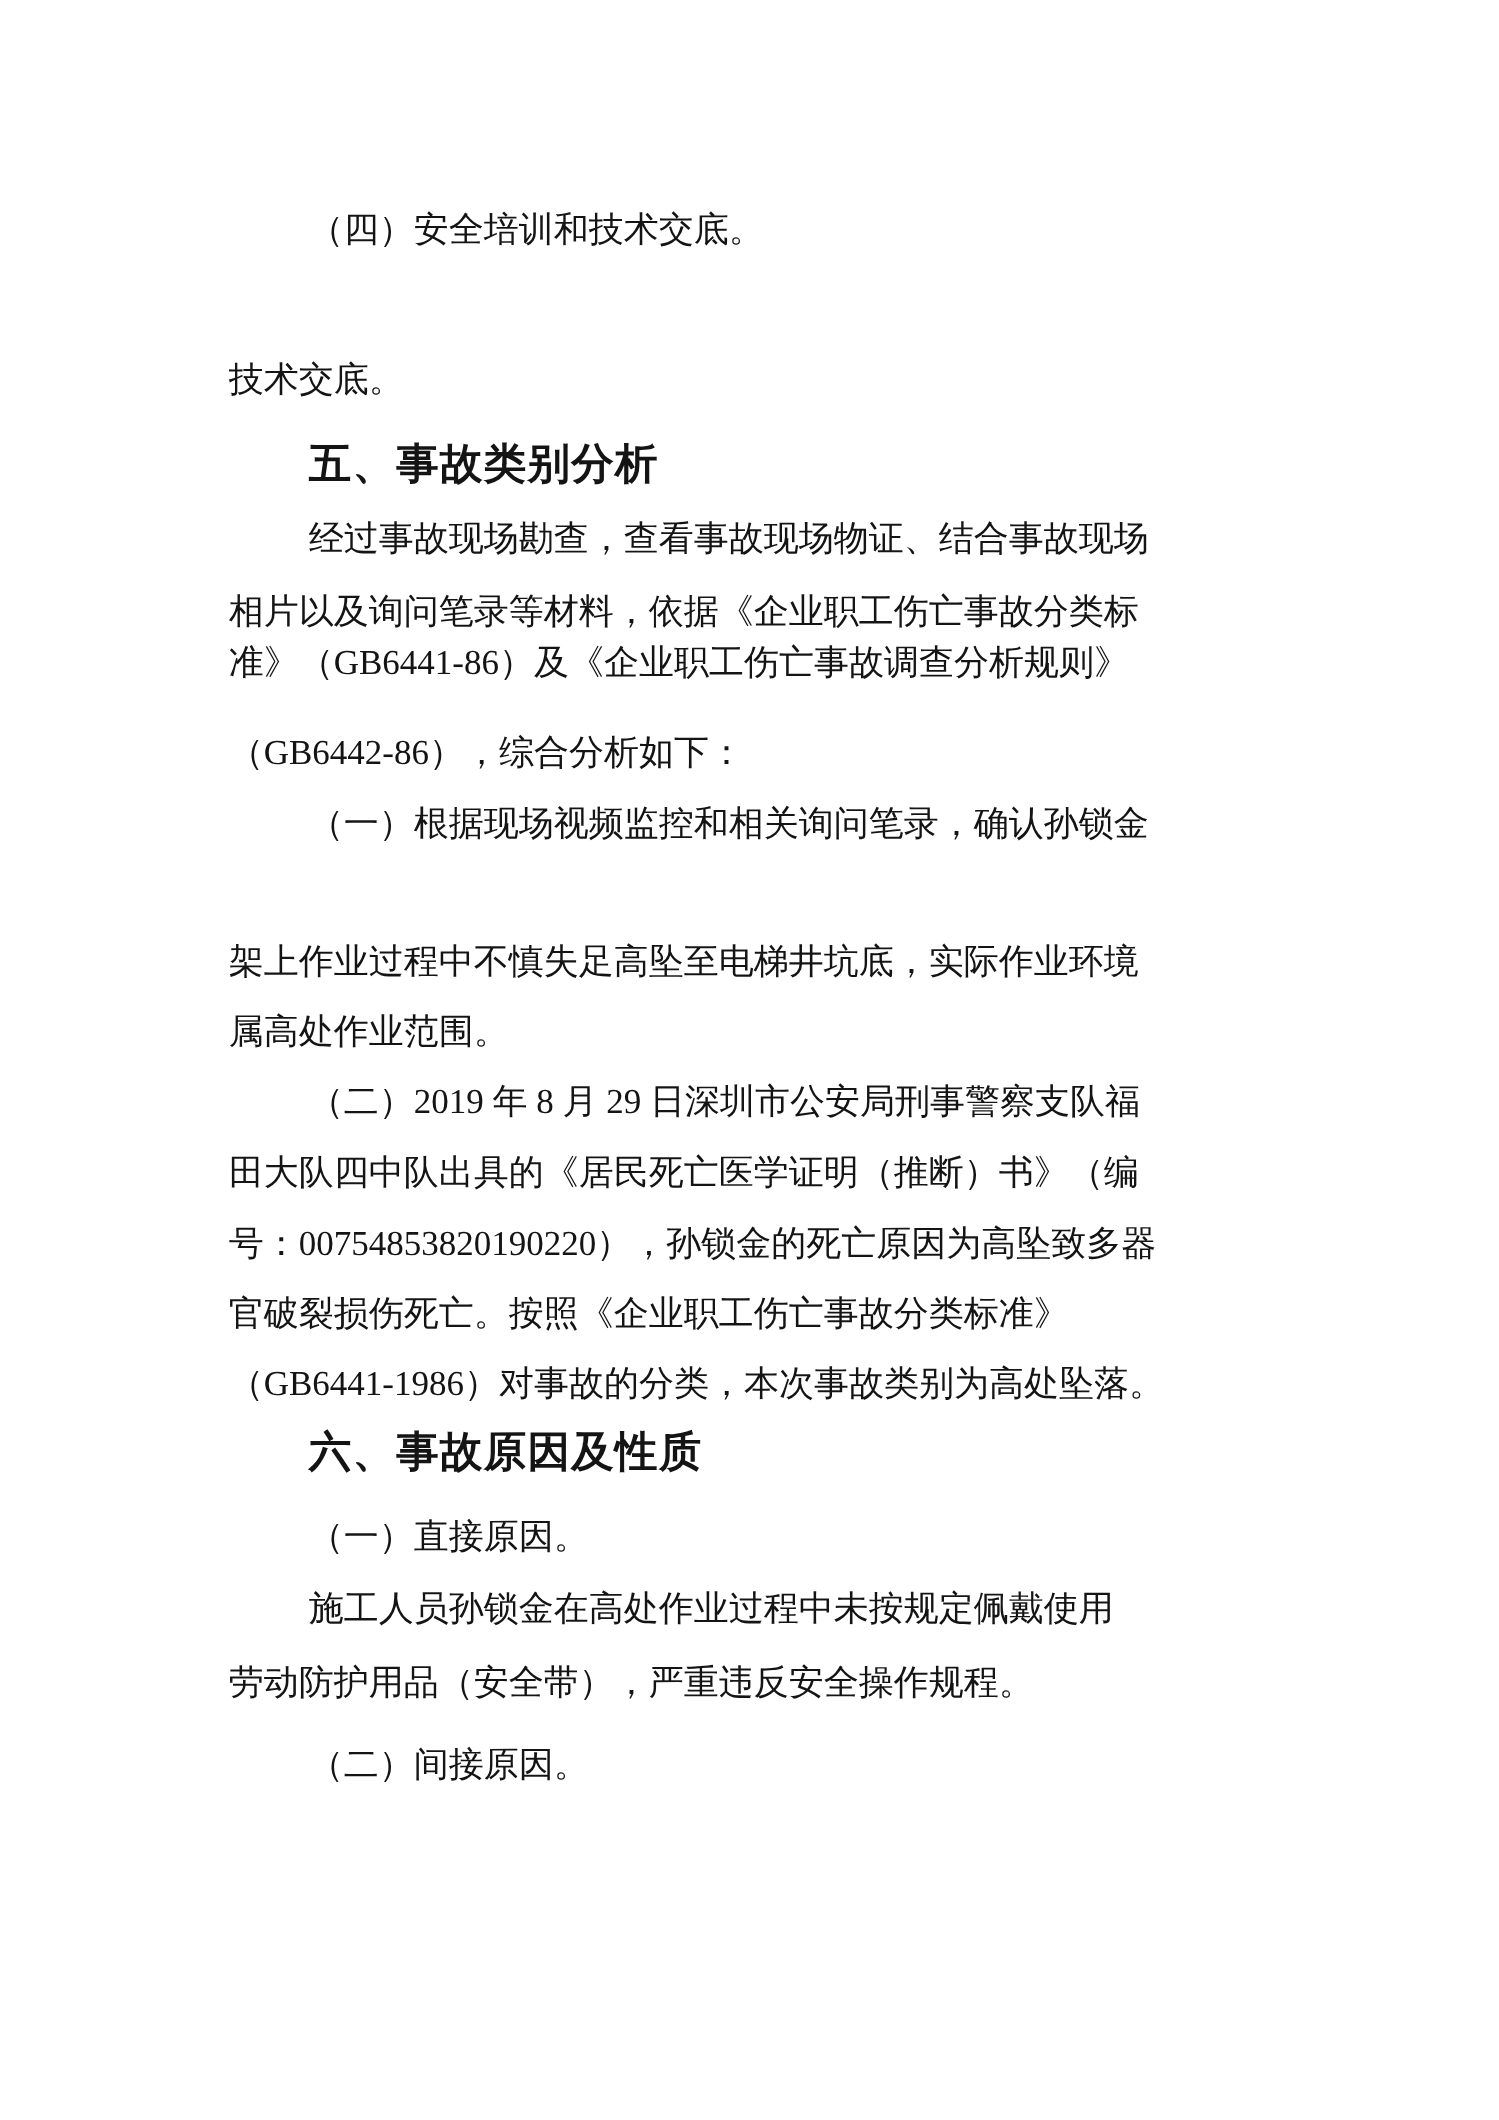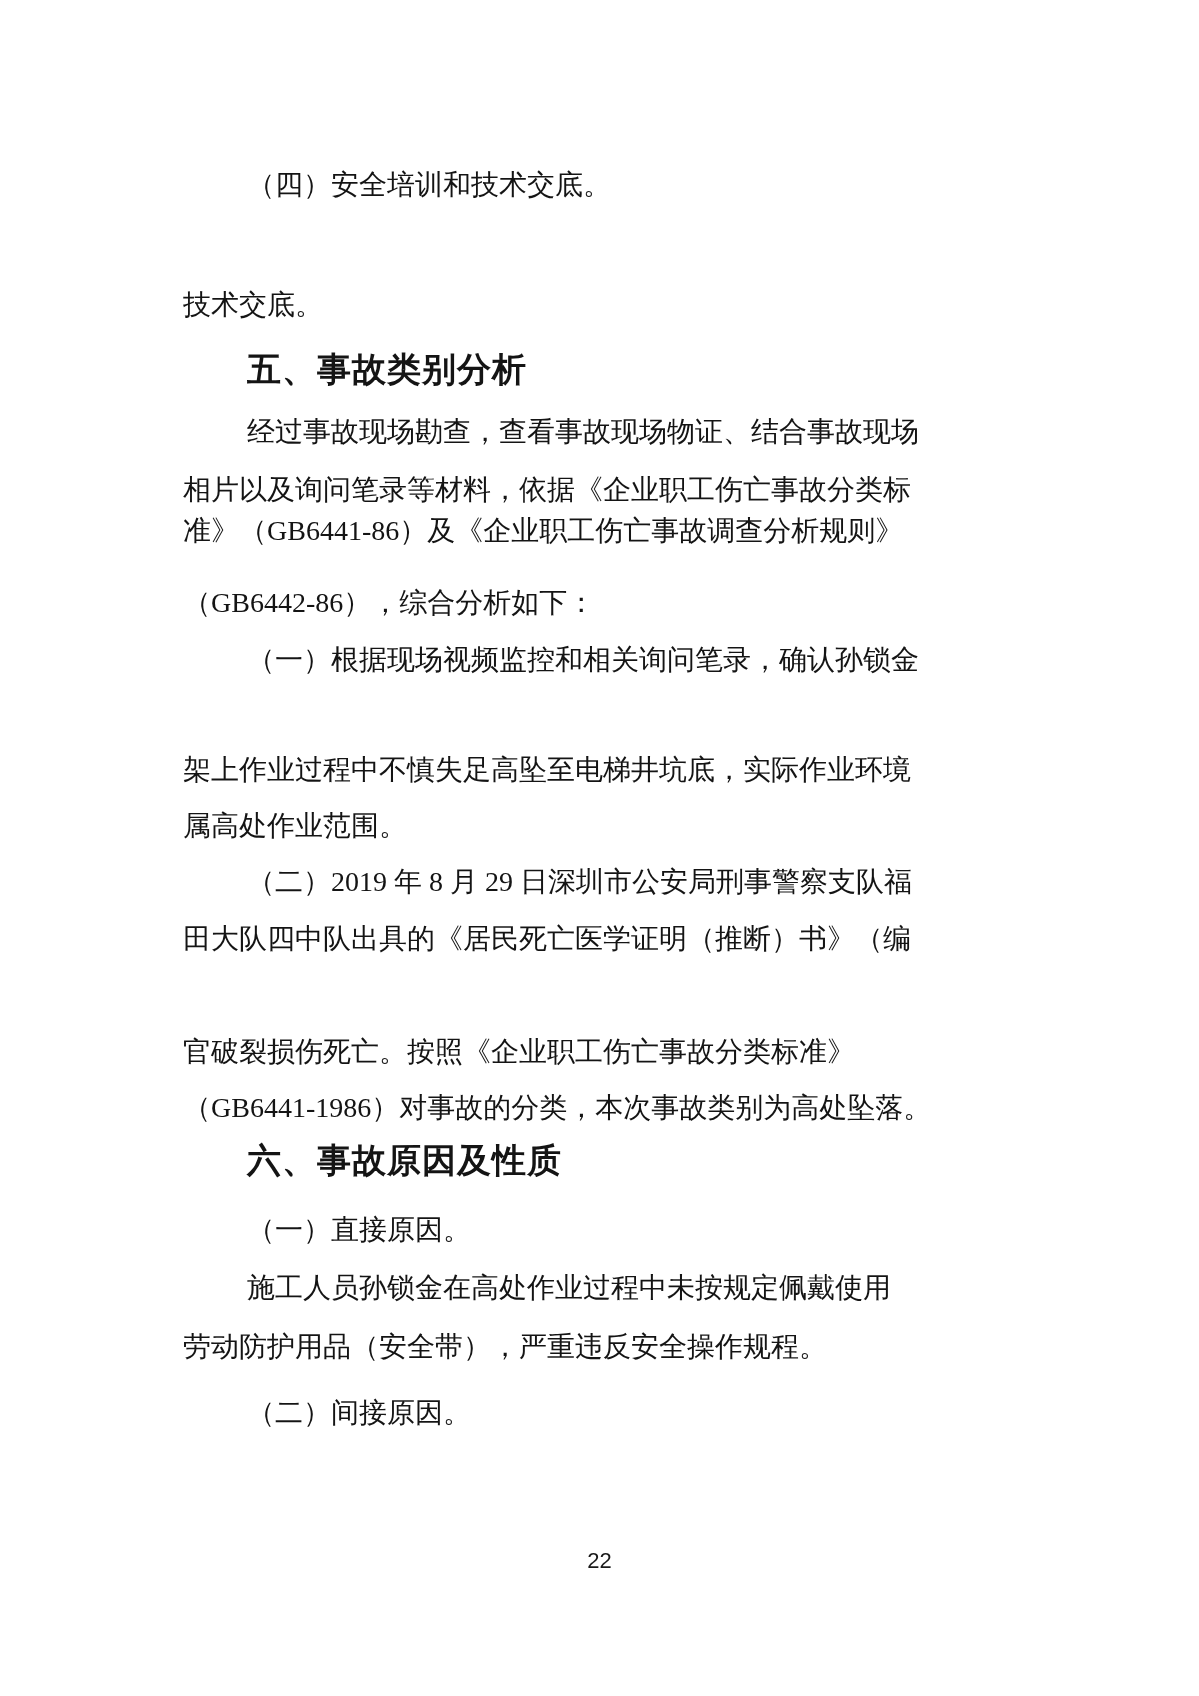--- a/index.html
+++ b/index.html
@@ -18,21 +18,21 @@
     left: 183px;
     height: 44px;
     line-height: 40px;
     font-size: 28px;
     letter-spacing: 0px;
     white-space: nowrap;
     font-family: "Liberation Serif", "DejaVu Serif", serif;
   }
   .indent { left: 247px; }
   .heading {
-    font-family: Liberation Mono, monospace;
+    font-family: Liberation Serif, serif;
     font-weight: 700;
     font-size: 34px;
     letter-spacing: 1px;
   }
   .page-number {
     position: absolute;
     left: 0;
     width: 1199px;
     text-align: center;
     top: 1548px;
@@ -55,25 +55,25 @@
   <div class="line" style="top:470px">相片以及询问笔录等材料，依据《企业职工伤亡事故分类标</div>
   <div class="line" style="top:511px">准》（GB6441-86）及《企业职工伤亡事故调查分析规则》</div>
   <div class="line" style="top:583px">（GB6442-86），综合分析如下：</div>
 
   <div class="line indent" style="top:640px">（一）根据现场视频监控和相关询问笔录，确认孙锁金</div>
   <div class="line" style="top:750px">架上作业过程中不慎失足高坠至电梯井坑底，实际作业环境</div>
   <div class="line" style="top:806px">属高处作业范围。</div>
 
   <div class="line indent" style="top:862px">（二）2019 年 8 月 29 日深圳市公安局刑事警察支队福</div>
   <div class="line" style="top:919px">田大队四中队出具的《居民死亡医学证明（推断）书》（编</div>
+  <div class="line" style="top:976px">号：00754853820190220），孙锁金的死亡原因为高坠致多器</div>
   <div class="line" style="top:1032px">官破裂损伤死亡。按照《企业职工伤亡事故分类标准》</div>
   <div class="line" style="top:1088px">（GB6441-1986）对事故的分类，本次事故类别为高处坠落。</div>
 
   <div class="line indent heading" style="top:1143px">六、事故原因及性质</div>
 
   <div class="line indent" style="top:1210px">（一）直接原因。</div>
   <div class="line indent" style="top:1268px">施工人员孙锁金在高处作业过程中未按规定佩戴使用</div>
   <div class="line" style="top:1327px">劳动防护用品（安全带），严重违反安全操作规程。</div>
   <div class="line indent" style="top:1393px">（二）间接原因。</div>
 
-  <div class="page-number">22</div>
 
 </div>
 
 </body></html>

